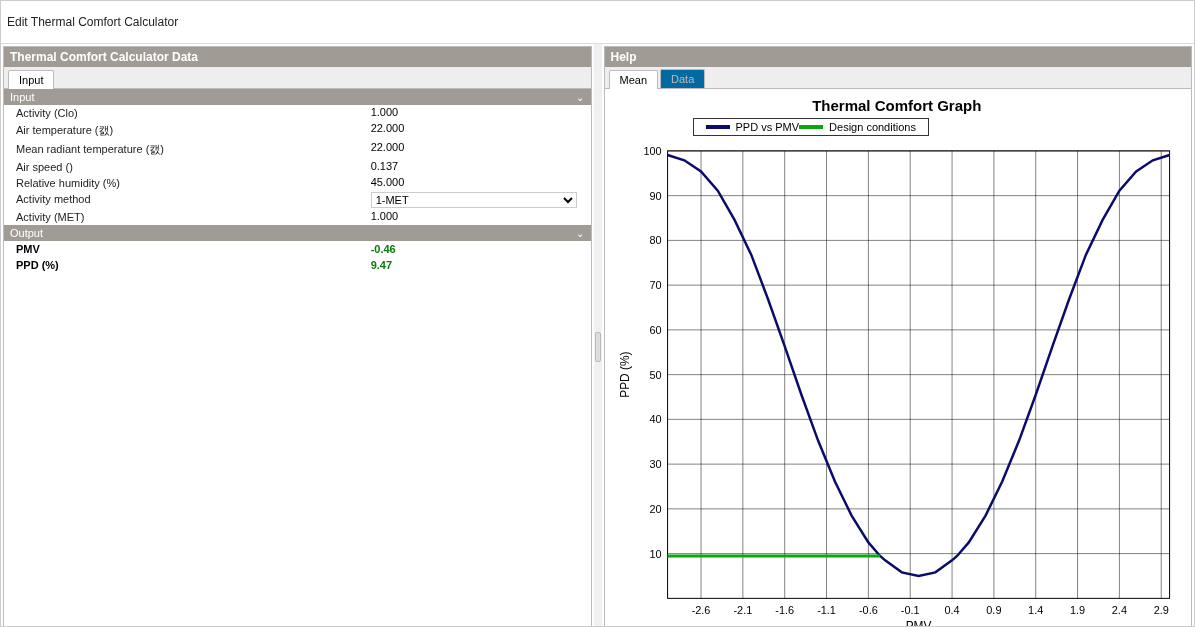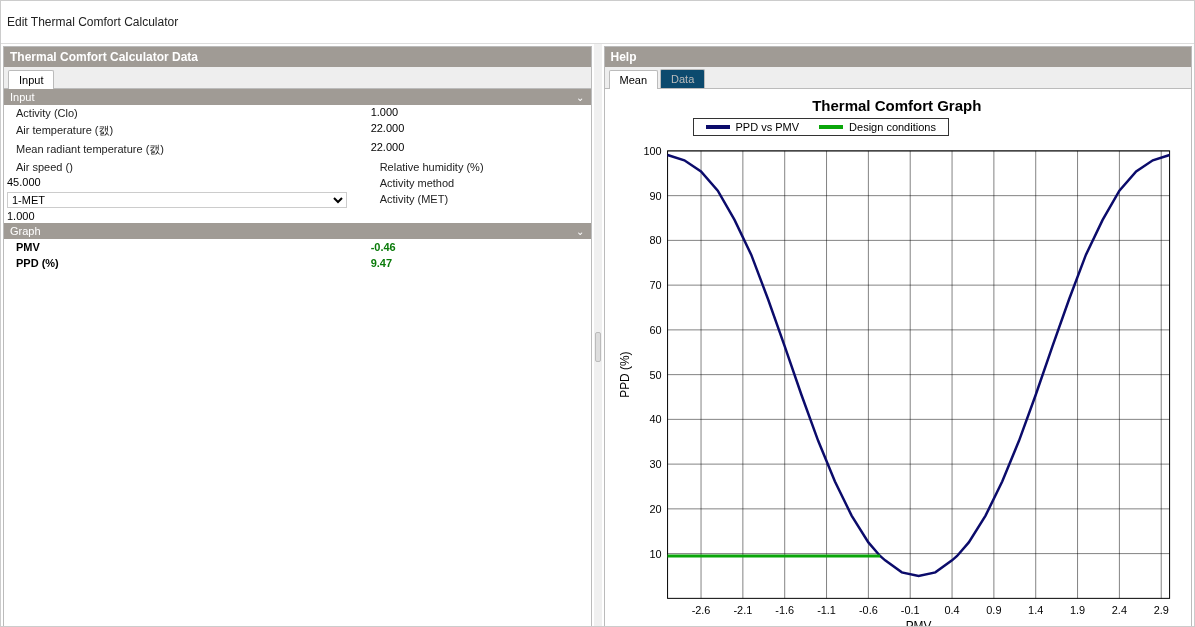--- a/index.html
+++ b/index.html
@@ -42,21 +42,21 @@
   display: flex;
   padding: 2px 4px 0 4px;
   background: #eee;
   border-bottom: 1px solid #bbb;
 }
 .tab {
   padding: 3px 10px;
   font-size: 11px;
   border: 1px solid #bbb;
   border-bottom: none;
-  background: #0c4a6e;
+  background: #0369a1;
   margin-right: 2px;
   cursor: pointer;
   border-radius: 2px 2px 0 0;
 }
 .tab.active {
   background: #fff;
   color: #000;
   position: relative;
   top: 1px;
 }
@@ -142,21 +142,20 @@
 }
 .chart-title {
   text-align: center;
   font-weight: bold;
   font-size: 15px;
   padding: 2px;
 }
 .legend {
   display: flex;
   justify-content: flex-start;
-  gap: 20px;
   border: 1px solid #333;
   padding: 2px 12px;
   width: fit-content;
   margin: 2px auto 7px 80px;
   font-size: 11px;
 }
 .legend-item {
   display: flex;
   align-items: center;
   gap: 6px;
@@ -189,29 +188,30 @@
         <span class="section-chevron">⌄</span>
       </div>
       <div id="inputs-grid" class="prop-grid">
           <div class="prop-label">Activity (Clo)</div>
           <div class="prop-value"><input type="text" value="1.000" style=""></div>
           <div class="prop-label">Air temperature (캜)</div>
           <div class="prop-value"><input type="text" value="22.000" style=""></div>
           <div class="prop-label">Mean radiant temperature (캜)</div>
           <div class="prop-value"><input type="text" value="22.000" style=""></div>
           <div class="prop-label">Air speed ()</div>
+          <div class="prop-value"><input type="text" value="0.137" style=""></div>
           <div class="prop-label">Relative humidity (%)</div>
           <div class="prop-value"><input type="text" value="45.000" style=""></div>
           <div class="prop-label">Activity method</div>
           <div class="prop-value"><select><option>1-MET</option></select></div>
           <div class="prop-label">Activity (MET)</div>
           <div class="prop-value"><input type="text" value="1.000" style=""></div>
         </div>
       <div class="section-header">
-        <span>Graph</span>
+        <span>Output</span>
         <span class="section-chevron">⌄</span>
       </div>
       <div id="outputs-grid">
           <div class="output-row">
             <div class="output-label">PMV</div>
             <div class="output-value">-0.46</div>
           </div>
           <div class="output-row">
             <div class="output-label">PPD (%)</div>
             <div class="output-value">9.47</div>

